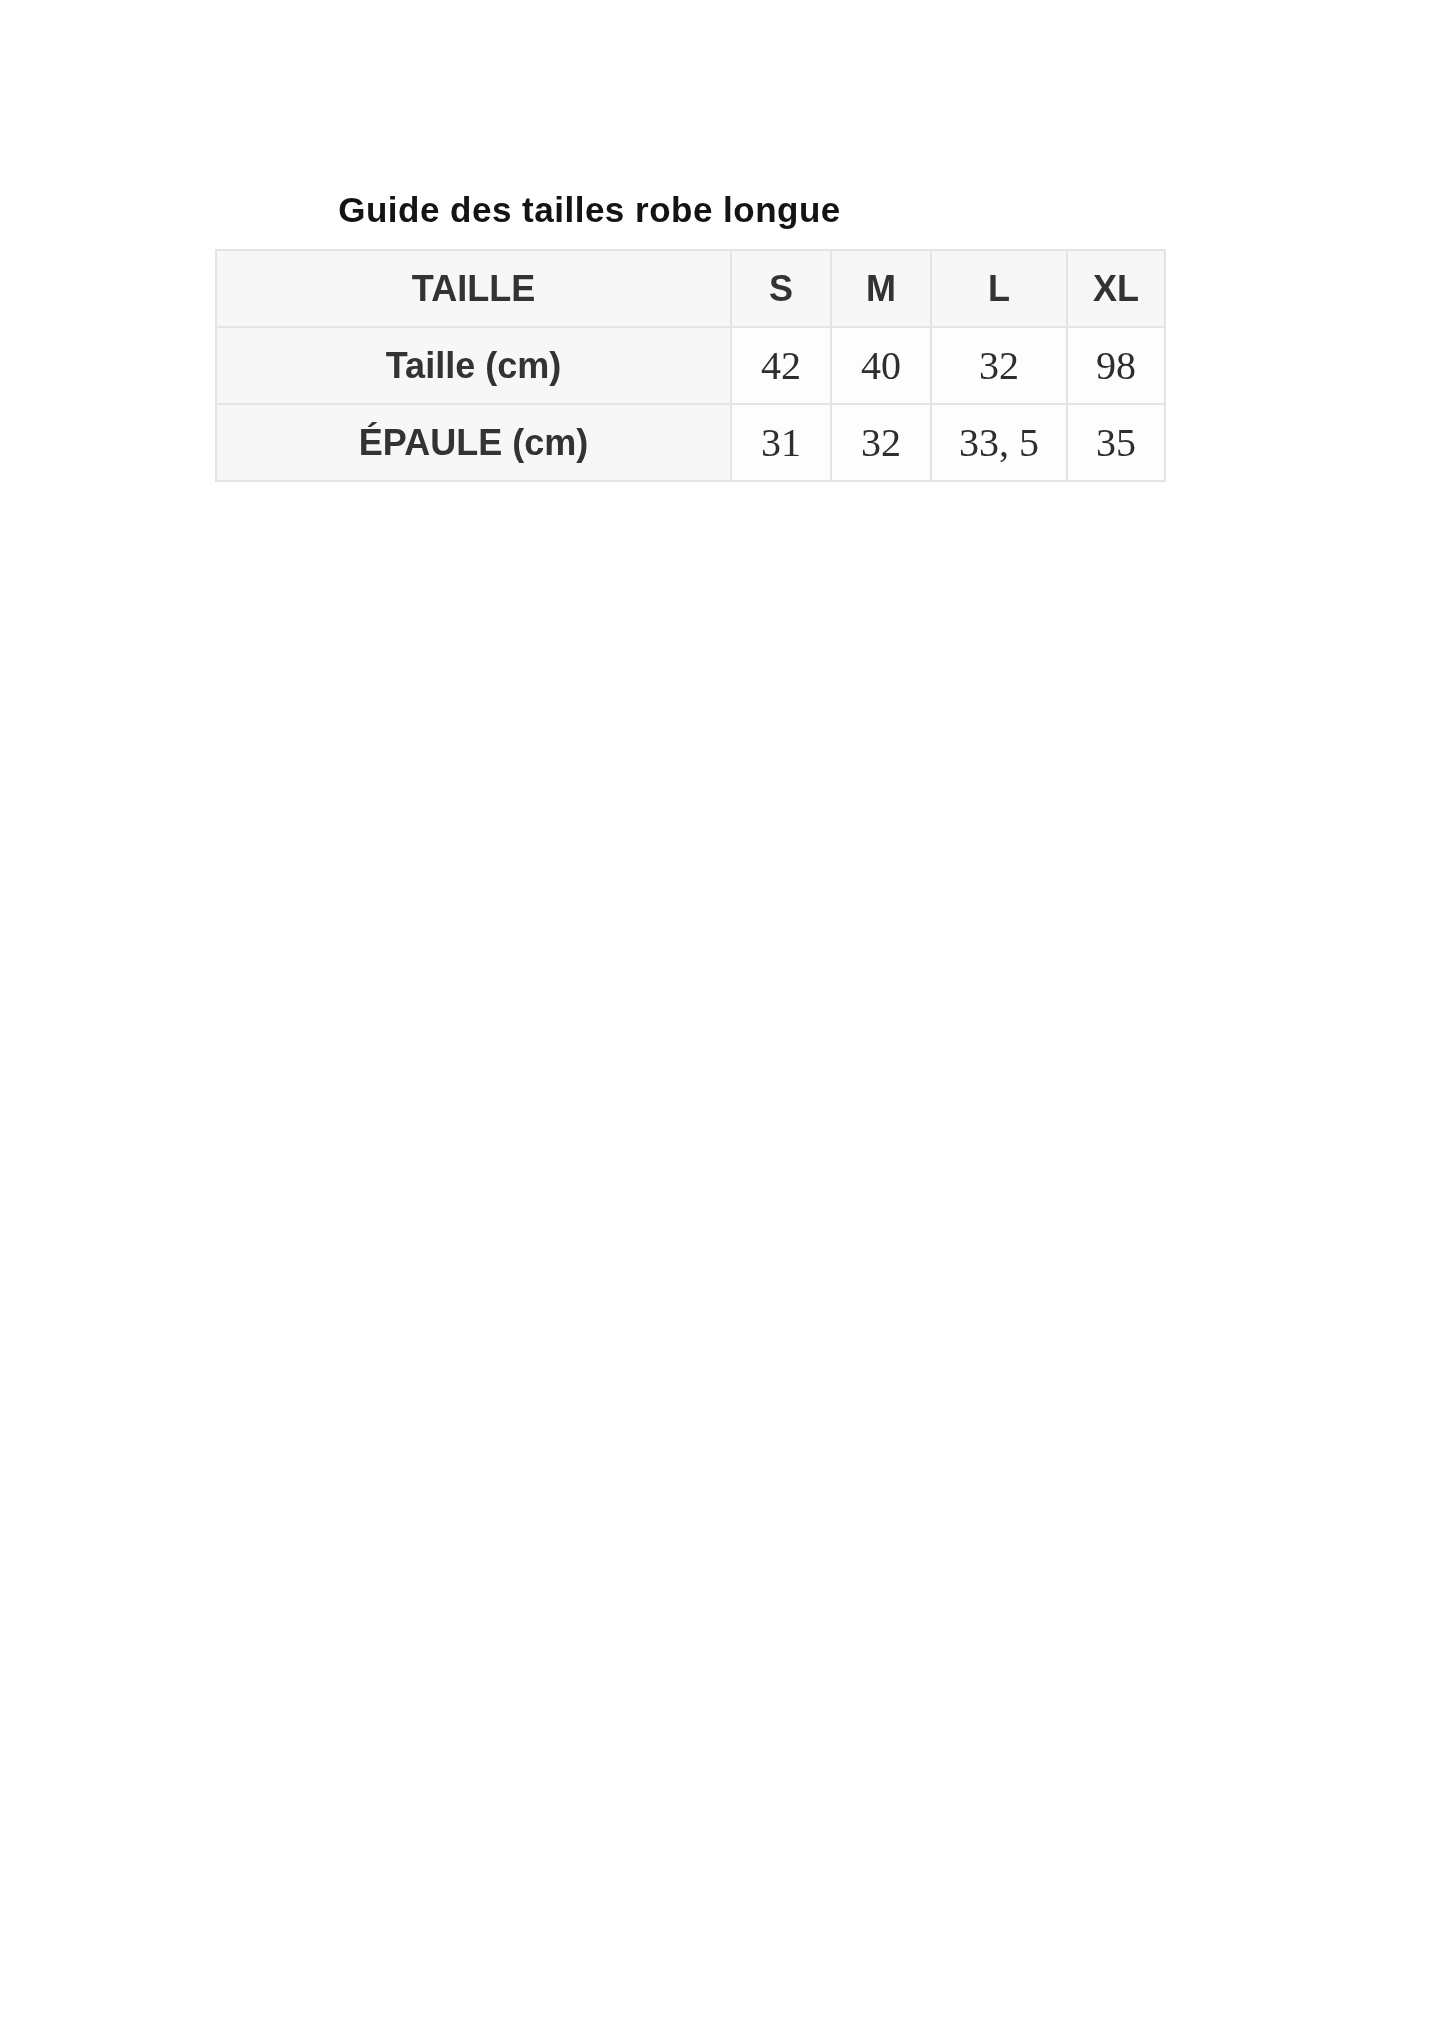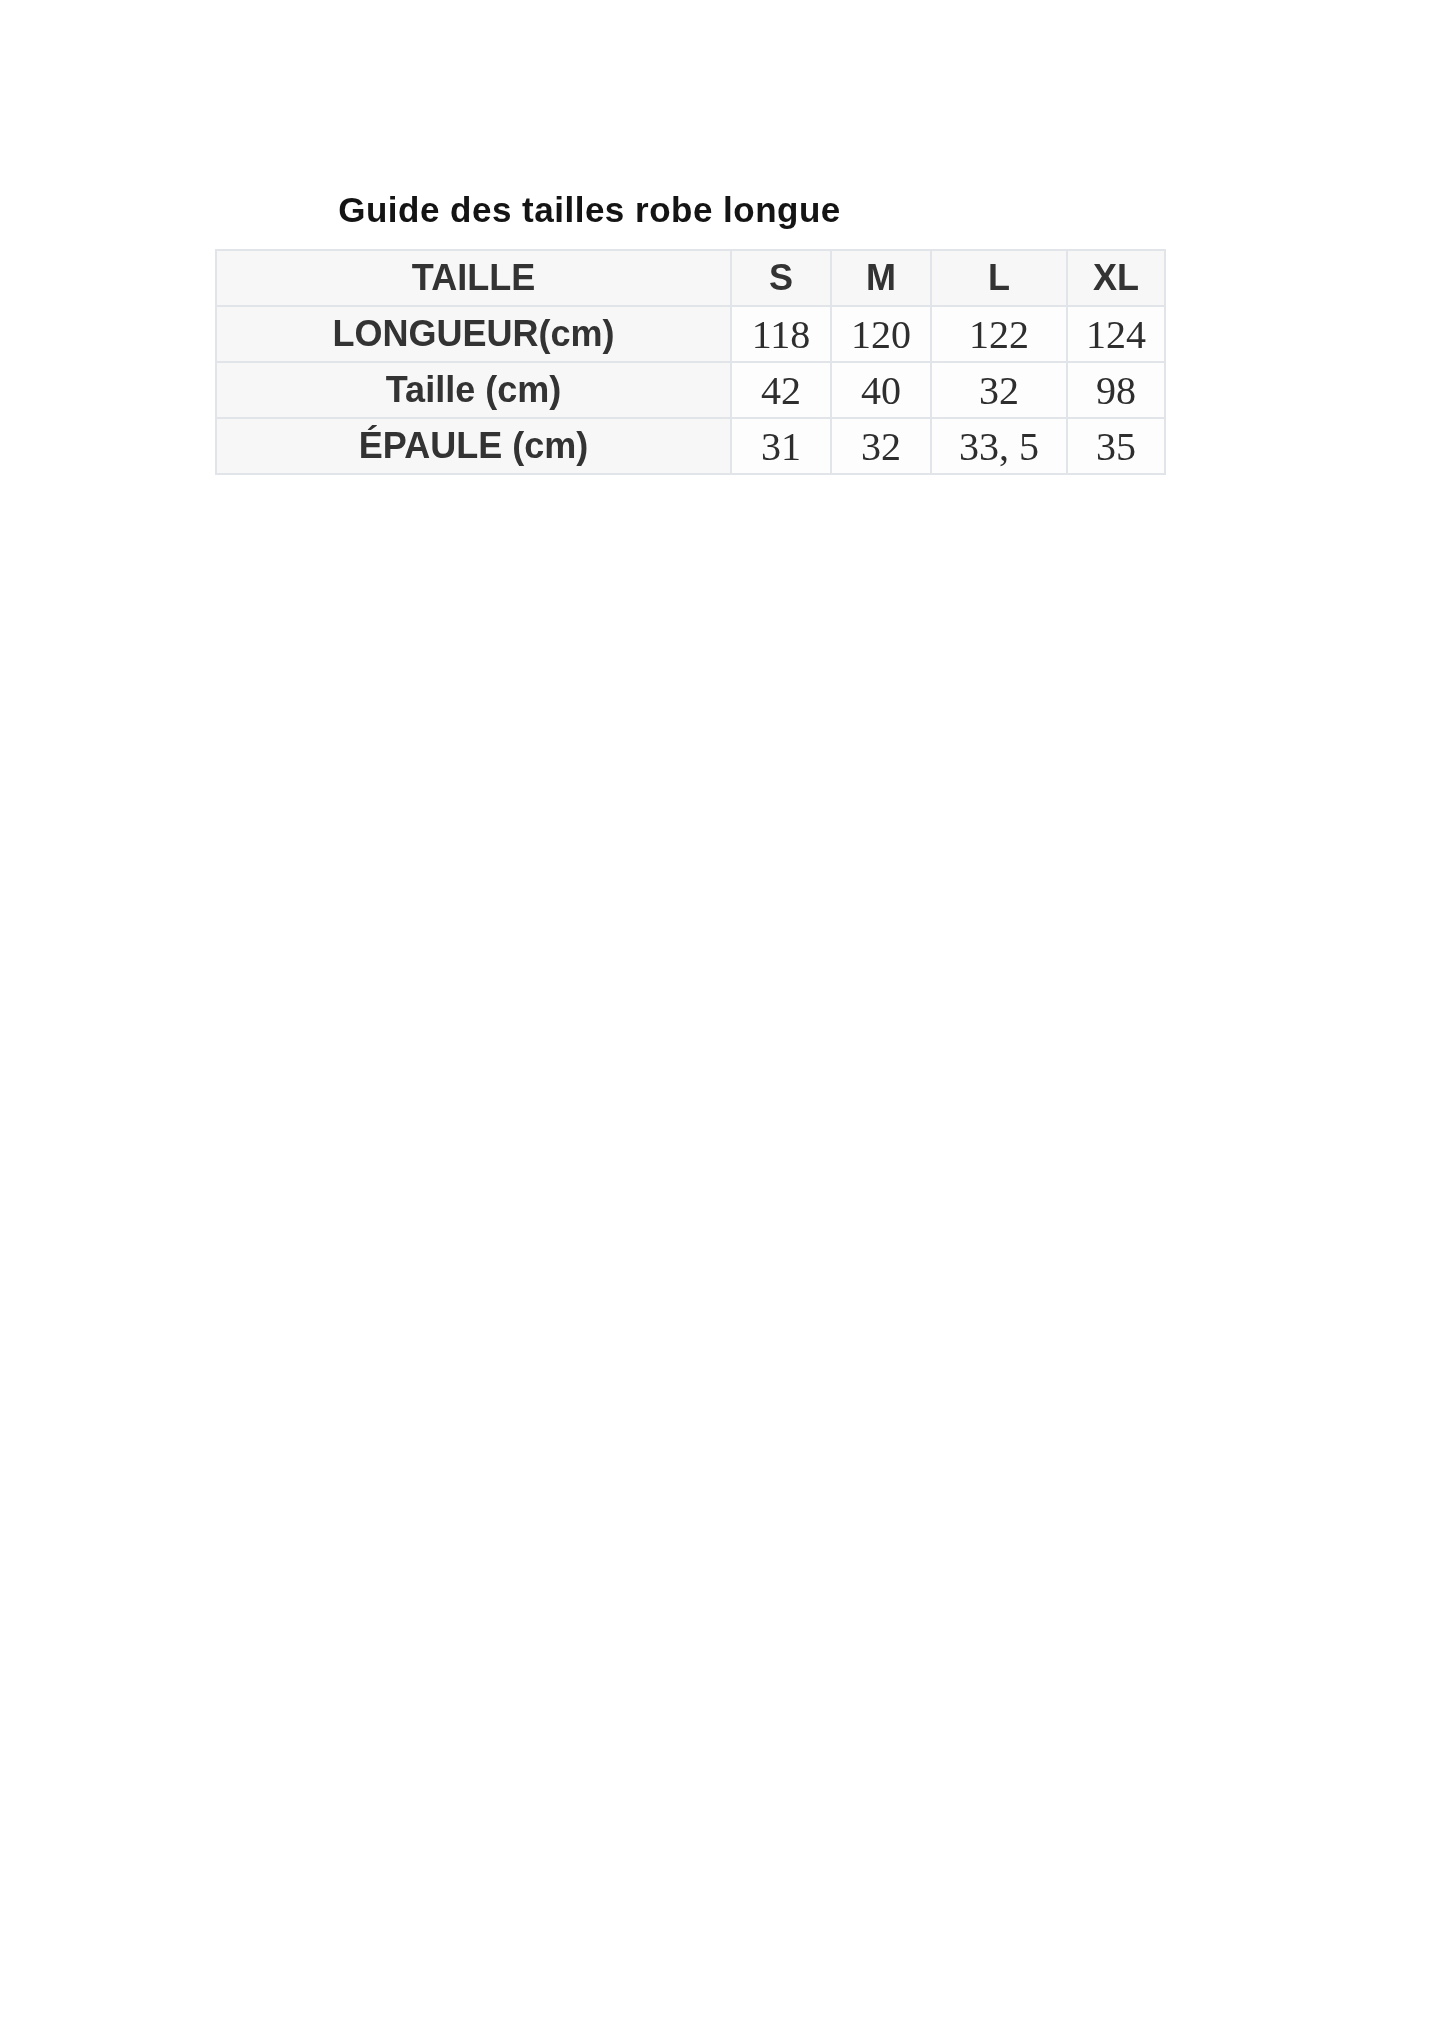--- a/index.html
+++ b/index.html
@@ -32,21 +32,21 @@
     top: 249px;
     width: 949px;
     border-collapse: collapse;
     table-layout: fixed;
   }
   .size-chart col.c-label { width: 515px; }
   .size-chart col.c-s  { width: 100px; }
   .size-chart col.c-m  { width: 100px; }
   .size-chart col.c-l  { width: 136px; }
   .size-chart col.c-xl { width: 98px; }
-  .size-chart tr { height: 56px; }
+  .size-chart tr { height: 77px; }
   .size-chart th,
   .size-chart td {
     border: 2px solid #e1e4e8;
     padding: 0;
     text-align: center;
     vertical-align: middle;
   }
   .size-chart th {
     background: #f7f7f8;
     color: #333333;
@@ -79,27 +79,20 @@
     <tr>
       <th>TAILLE</th>
       <th>S</th>
       <th>M</th>
       <th>L</th>
       <th>XL</th>
     </tr>
   </thead>
   <tbody>
     <tr>
-      <th>LONGUEUR(cm)</th>
-      <td>118</td>
-      <td>120</td>
-      <td>122</td>
-      <td>124</td>
-    </tr>
-    <tr>
       <th>Taille (cm)</th>
       <td>42</td>
       <td>40</td>
       <td>32</td>
       <td>98</td>
     </tr>
     <tr>
       <th>ÉPAULE (cm)</th>
       <td>31</td>
       <td>32</td>

